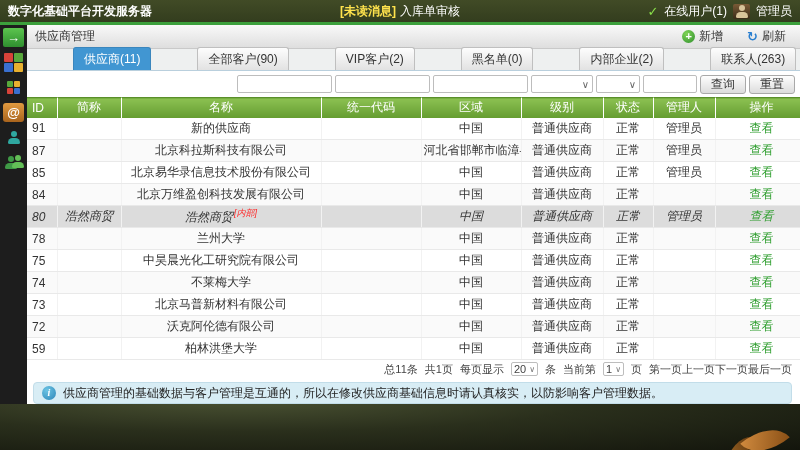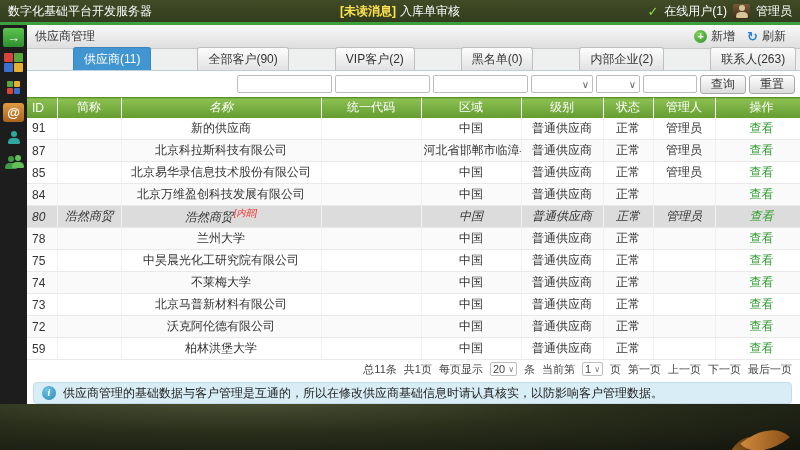--- a/index.html
+++ b/index.html
@@ -2,21 +2,21 @@
 <html style="--accent-green: #3ca03c; --tab-active-bg: #4196d2; --table-header-start: #8cc152; --table-header-end: #649c30; --link-green: #2f9e2f; --tag-red: #ff2a2a; --notice-bg: #d8edf5;"><head>
 <meta charset="utf-8">
 <style>
   * { margin:0; padding:0; box-sizing:border-box; }
   html,body { width:800px; height:450px; overflow:hidden; }
   body { font-family:"Liberation Sans","DejaVu Sans",sans-serif; font-size:12px; background:#fff; }
   .app { position:relative; width:800px; height:450px; overflow:hidden; }
 
   
   .topbar { height:22px; background:linear-gradient(#414b26,#333d1e); color:#fff; display:flex; align-items:center; padding:0 8px; position:relative; }
-  .topbar .title { font-weight:normal; font-size:12px; }
+  .topbar .title { font-weight:bold; font-size:12px; }
   .topbar .msg { position:absolute; left:50%; transform:translateX(-50%); display:flex; gap:4px; align-items:center; font-size:12px; }
   .topbar .msg .hl { color:#ffe34d; font-weight:bold; }
   .topbar .right { margin-left:auto; display:flex; align-items:center; gap:6px; }
   .topbar .check { color:#8ae04a; font-weight:bold; font-size:13px; }
   .avatar { width:17px; height:15px; border-radius:2px; background:linear-gradient(#7a5a36,#3a2c18); position:relative; display:inline-block; }
   .avatar .person-shape { position:absolute; left:2px; top:1px; color:#d8c49a; }
   .greenline { height:3px; background:var(--accent-green,#3ca03c); }
 
   
   .body-row { display:flex; height:379px; }
@@ -33,21 +33,21 @@
   .person-shape::before { content:""; position:absolute; left:50%; transform:translateX(-50%); top:0; width:6px; height:6px; border-radius:50%; background:currentColor; }
   .person-shape::after { content:""; position:absolute; left:50%; transform:translateX(-50%); bottom:0; width:12px; height:6px; border-radius:6px 6px 2px 2px; background:currentColor; }
   .users-wrap { position:relative; width:20px; height:15px; }
   .users-wrap .person-shape { position:absolute; }
   .users-wrap .p1 { left:0; top:1px; color:#3f9a46; }
   .users-wrap .p2 { left:7px; top:0; color:#63bf57; }
 
   .main { flex:1; display:flex; flex-direction:column; background:#fff; overflow:hidden; }
 
   
-  .toolbar { height:24px; flex:0 0 24px; background:linear-gradient(#f9f9f9,#dedede); border-bottom:1px solid #c9c9c9; display:flex; align-items:center; padding:0 8px; gap:0; }
+  .toolbar { height:24px; flex:0 0 24px; background:linear-gradient(#f9f9f9,#dedede); border-bottom:1px solid #c9c9c9; display:flex; align-items:center; padding:0 8px; gap:12px; }
   .breadcrumb { color:#333; font-size:12px; }
   .toolbar .spacer { flex:1; }
   .tool-btn { display:flex; align-items:center; gap:4px; font-size:12px; color:#333; cursor:pointer; padding:1px 6px; border-radius:3px; }
   .add-ico { width:13px; height:13px; border-radius:50%; background:radial-gradient(circle at 35% 30%,#7fd455,#2f8f2f); color:#fff; font-weight:bold; font-size:11px; line-height:13px; text-align:center; display:inline-block; }
   .refresh-ico { color:#2a7fd0; font-weight:bold; font-size:13px; }
 
   
   .tab-bar { height:22px; flex:0 0 22px; background:#eef0f0; display:flex; align-items:flex-end; padding:0 2px; border-bottom:1px solid #b9cfdd; }
   .tab { padding:3px 10px 2px; margin-right:2px; font-size:12px; color:#333; background:linear-gradient(#fdfdfd,#e2e2e2); border:1px solid #bfbfbf; border-bottom:none; border-radius:3px 3px 0 0; cursor:pointer; white-space:nowrap;margin-left:44px; }
   .tab.active { background:var(--tab-active-bg,#4196d2); color:#fff; border-color:#3a86bd; }
@@ -176,21 +176,21 @@
         <input class="f-input" style="width: 54px;">
         <button class="btn">查询</button>
         <button class="btn">重置</button>
       </div>
 
       <table>
         <thead>
             <tr>
               <th class="col-id" style="width: 30px;">ID</th>
               <th class="col-short_name" style="width: 64px;">简称</th>
-              <th class="col-name" style="width: 200px; font-style: italic;">名称</th>
+              <th class="col-name" style="width: 200px;">名称</th>
               <th class="col-code" style="width: 100px;">统一代码</th>
               <th class="col-region" style="width: 100px;">区域</th>
               <th class="col-level" style="width: 82px;">级别</th>
               <th class="col-status" style="width: 50px;">状态</th>
               <th class="col-manager" style="width: 62px; margin-left: 40px;">管理人</th>
               <th class="col-action" style="width: 93px; margin-left: 48px;">操作</th>
             </tr>
           </thead>
         <tbody>
             <tr>
@@ -325,21 +325,21 @@
           <span>20</span>
           <span class="caret">∨</span>
         </span>
         <span>条</span>
         <span>当前第</span>
         <span class="mini-select">
           <span>1</span>
           <span class="caret">∨</span>
         </span>
         <span>页</span>
-        <span style="display:inline-flex;gap:7px">
+        <span style="display:inline-flex;">
             <a>第一页</a>
             <a>上一页</a>
             <a>下一页</a>
             <a>最后一页</a>
           </span>
       </div>
 
       <div class="notice">
         <span class="info-ico">i</span>
         <span class="notice-text">供应商管理的基础数据与客户管理是互通的，所以在修改供应商基础信息时请认真核实，以防影响客户管理数据。</span>

